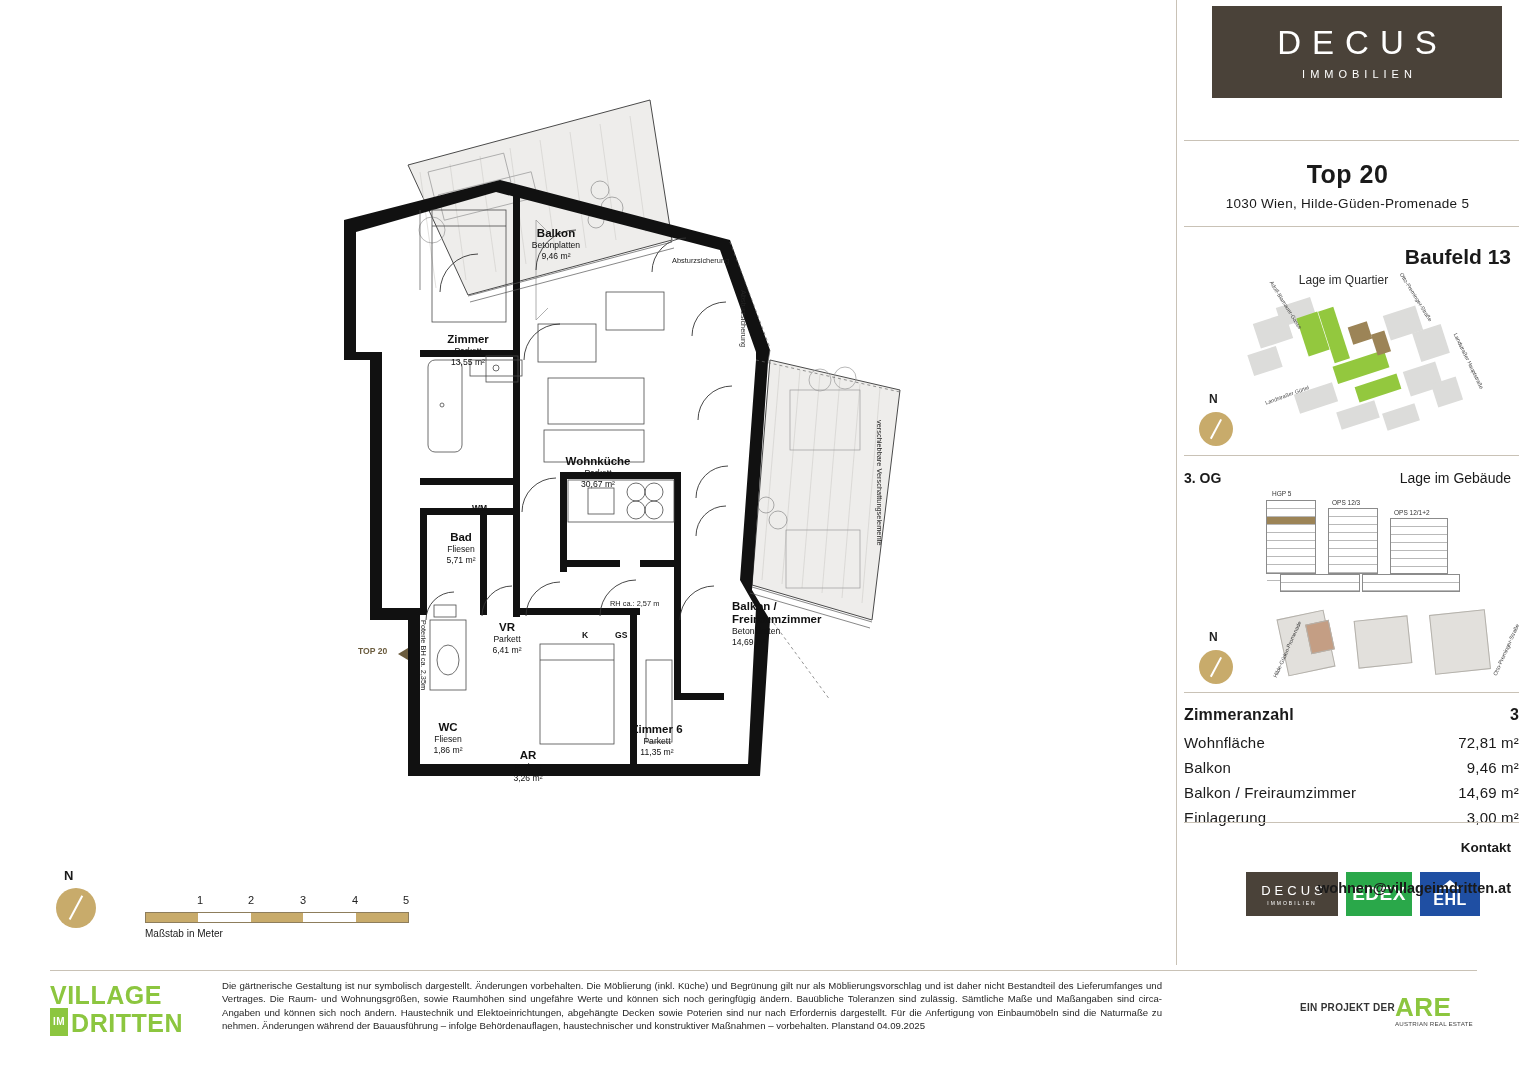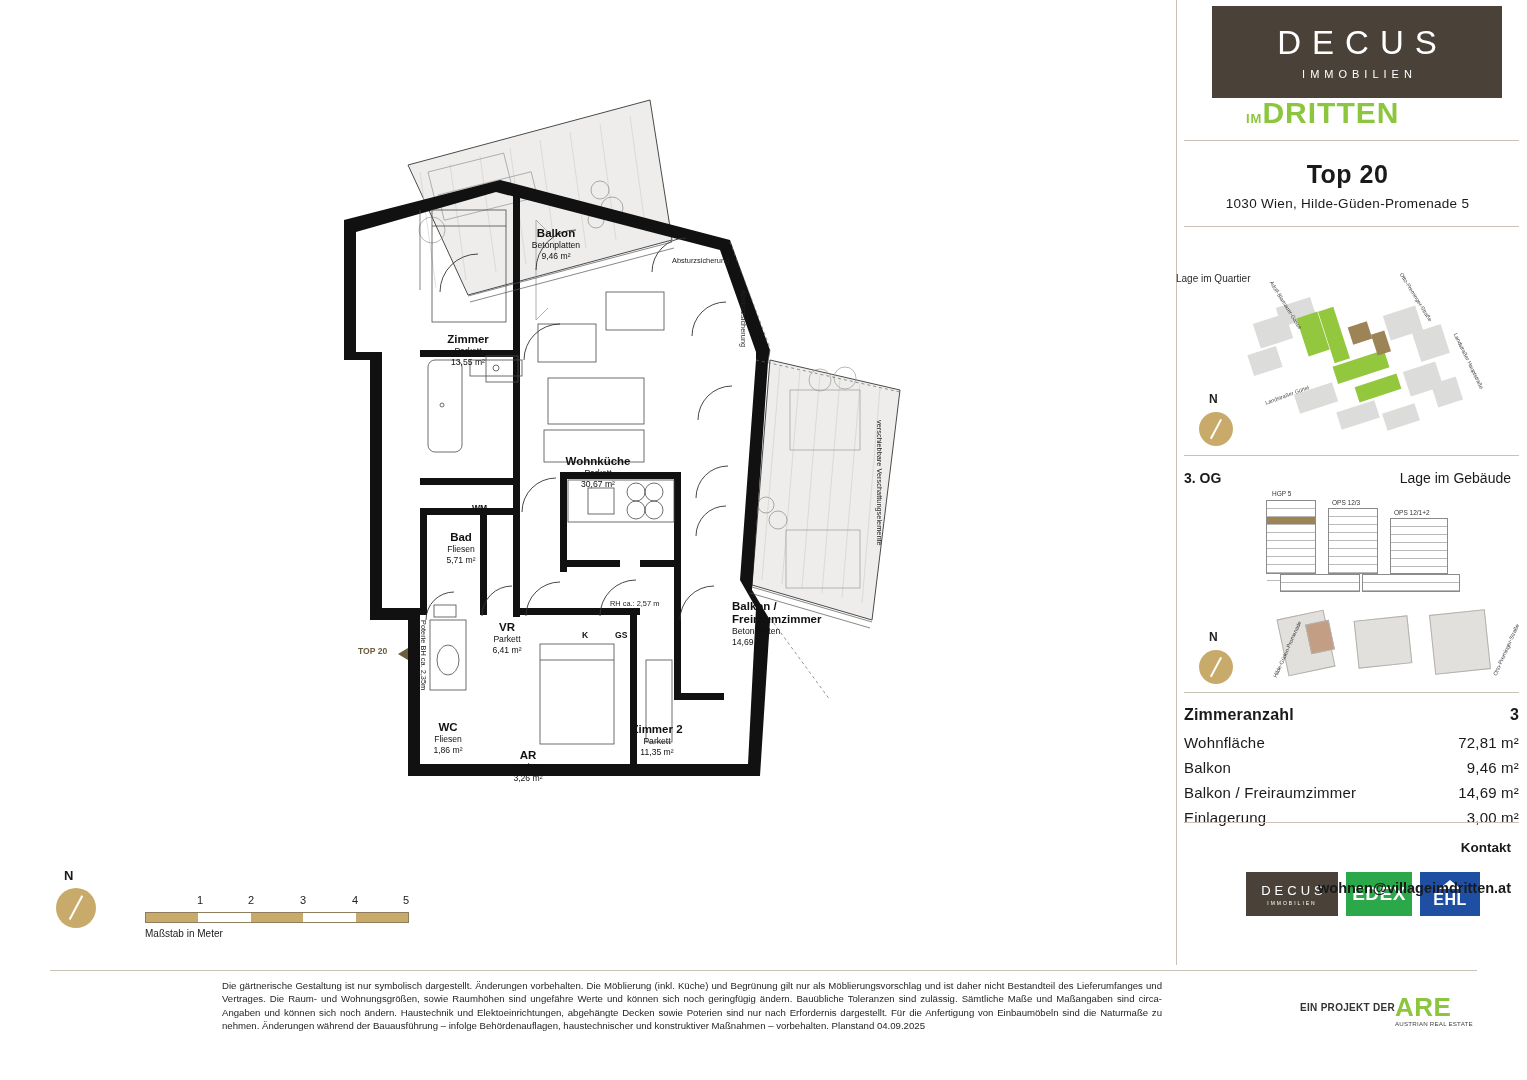--- a/index.html
+++ b/index.html
@@ -45,22 +45,22 @@
   .top-addr{
     position:absolute;left:0;top:196px;width:343px;text-align:center;
     font-size:13.5px;letter-spacing:0.3px;color:#1a1a1a;
   }
 
   .bf-title{
     position:absolute;left:0;top:245px;width:335px;text-align:right;
     font-size:21px;font-weight:bold;
   }
   .bf-sub{
-    position:absolute;left:0;top:273px;width:335px;text-align:left;
-    font-size:10px;color:#2b2b2b;
+    position:absolute;left:0;top:273px;width:335px;text-align:center;
+    font-size:12px;color:#2b2b2b;
   }
 
   .og-label{
     position:absolute;left:8px;top:470px;font-size:14px;font-weight:bold;
   }
   .lage-geb{
     position:absolute;left:0;top:470px;width:335px;text-align:right;font-size:14px;
   }
 
   .compass{position:absolute;width:34px;height:34px;border-radius:50%;background:#c8ab6b;}
@@ -381,21 +381,21 @@
       <span class="ar">1,86 m²</span>
     </div>
 
     <div class="ptxt" style="left:178px;top:688px;width:100px;">
       <span class="nm">AR</span>
       <span class="sub">Parkett</span>
       <span class="ar">3,26 m²</span>
     </div>
 
     <div class="ptxt" style="left:292px;top:662px;width:130px;">
-      <span class="nm">Zimmer 2</span>
+      <span class="nm">Zimmer 6</span>
       <span class="sub">Parkett</span>
       <span class="ar">11,35 m²</span>
     </div>
 
     <div class="ptxt" style="left:432px;top:540px;width:150px;text-align:left;">
       <span class="nm" style="line-height:13px;">Balkon /<br>Freiraumzimmer</span>
       <span class="sub">Betonplatten</span>
       <span class="ar">14,69 m²</span>
     </div>
 
@@ -428,34 +428,32 @@
         <div class="f"></div>
         <div class="e"></div>
         <div class="f"></div>
     </div>
     <div class="scale-label">Maßstab in Meter</div>
   </div>
 
   <div class="rightcol-rule-v"></div>
   <div class="rightcol">
 
-    <div class="vd-ghost">
-      <span class="small">IM</span>DRITTEN
-    </div>
 
     <div class="logo-box">
       <div class="logo-main">DECUS</div>
       <div class="logo-sub">IMMOBILIEN</div>
     </div>
 
     <div class="hr" style="top:140px;"></div>
     <div class="top-title">Top 20</div>
     <div class="top-addr">1030 Wien, Hilde-Güden-Promenade 5</div>
     <div class="hr" style="top:226px;"></div>
 
+    <div class="bf-title">Baufeld 13</div>
     <div class="bf-sub">Lage im Quartier</div>
 
     <div class="qmap">
       <div class="blk" style="left:18px;top:30px;width:34px;height:26px;transform:rotate(-18deg);"></div>
       <div class="blk" style="left:12px;top:62px;width:30px;height:22px;transform:rotate(-18deg);"></div>
       <div class="blk" style="left:40px;top:14px;width:36px;height:20px;transform:rotate(-18deg);"></div>
       <div class="grn" style="left:64px;top:26px;width:22px;height:40px;transform:rotate(-18deg);"></div>
       <div class="grn" style="left:88px;top:20px;width:16px;height:54px;transform:rotate(-18deg);"></div>
       <div class="grn" style="left:96px;top:70px;width:54px;height:18px;transform:rotate(-18deg);"></div>
       <div class="grn" style="left:118px;top:92px;width:44px;height:16px;transform:rotate(-18deg);"></div>
@@ -583,20 +581,27 @@
         <div class="house"></div>
         <span>EHL</span>
       </div>
     </div>
 
     <div class="mailto">wohnen@villageimdritten.at</div>
   </div>
 
   <div class="bottom-rule"></div>
 
+  <div class="vd-logo">
+    <div class="l1">VILLAGE</div>
+    <div class="l2">
+      <span class="im">IM</span>
+      <span>DRITTEN</span>
+    </div>
+  </div>
 
   <div class="disclaimer">Die gärtnerische Gestaltung ist nur symbolisch dargestellt. Änderungen vorbehalten. Die Möblierung (inkl. Küche) und Begrünung gilt nur als Möblierungsvorschlag und ist daher nicht Bestandteil des Lieferumfanges und Vertrages. Die Raum- und Wohnungsgrößen, sowie Raumhöhen sind ungefähre Werte und können sich noch geringfügig ändern. Bauübliche Toleranzen sind zulässig. Sämtliche Maße und Maßangaben sind circa-Angaben und können sich noch ändern. Haustechnik und Elektoeinrichtungen, abgehängte Decken sowie Poterien sind nur nach Erfordernis dargestellt. Für die Anfertigung von Einbaumöbeln sind die Naturmaße zu nehmen. Änderungen während der Bauausführung – infolge Behördenauflagen, haustechnischer und konstruktiver Maßnahmen – vorbehalten. Planstand 04.09.2025</div>
 
   <div class="proj">EIN PROJEKT DER</div>
   <div class="are">
     <div class="a">ARE</div>
     <div class="t">AUSTRIAN REAL ESTATE</div>
   </div>
 
 </div>

